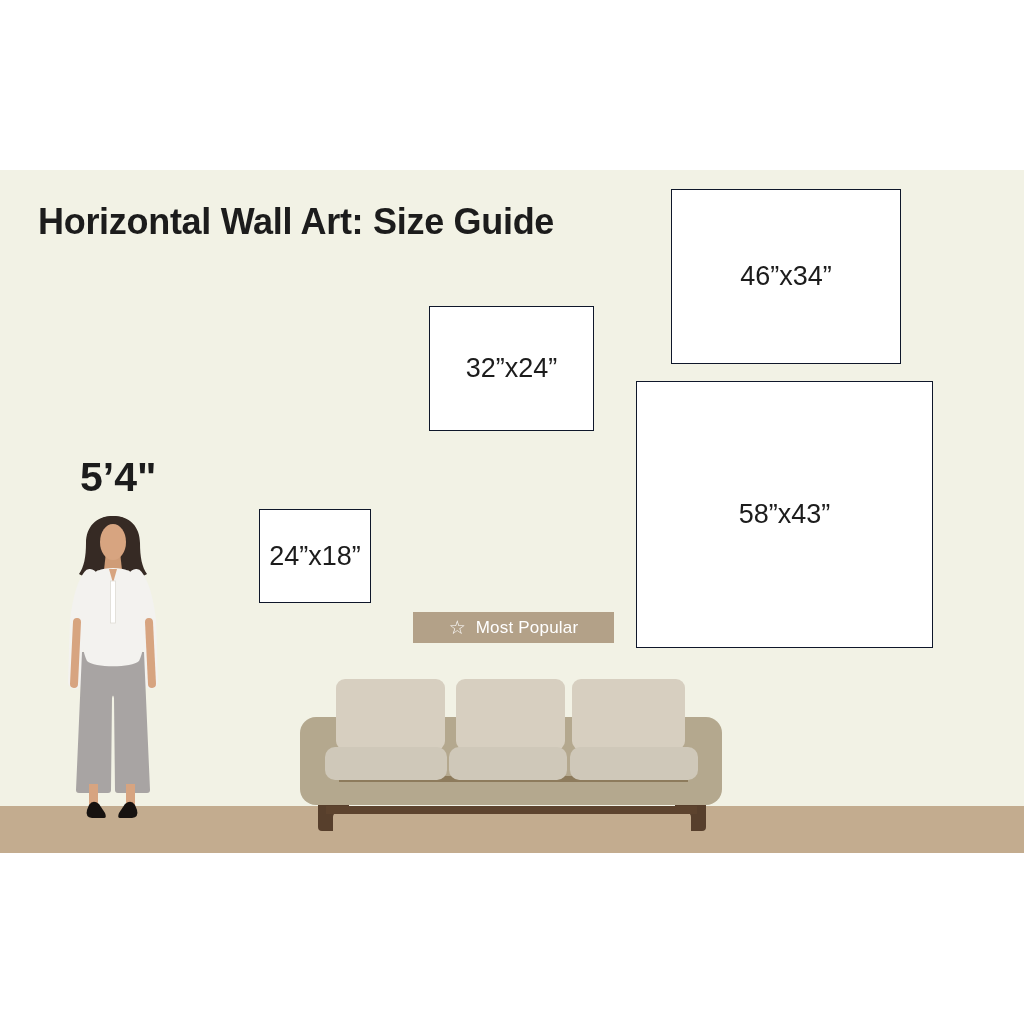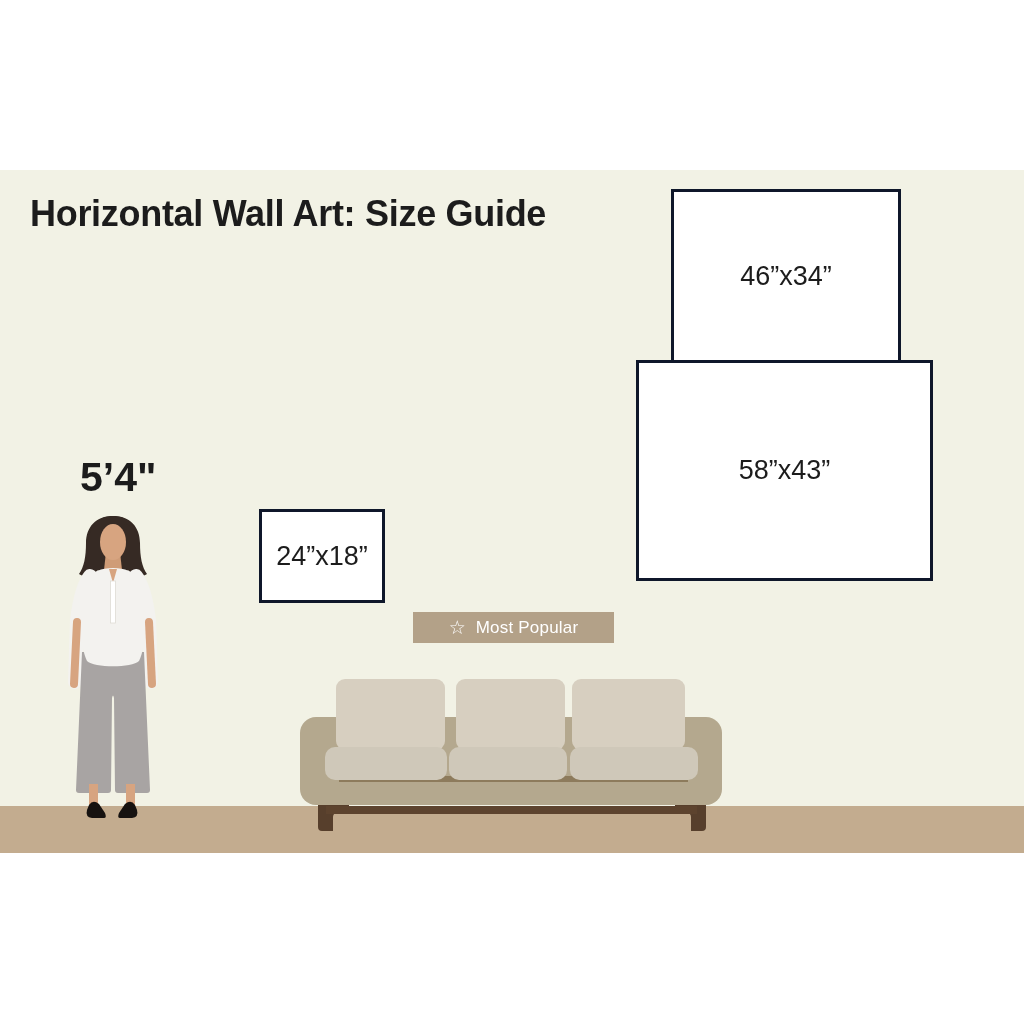--- a/index.html
+++ b/index.html
@@ -4,38 +4,38 @@
 <style>
   html,body { margin:0; padding:0; background:#ffffff; }
   .canvas {
     position:relative; width:1024px; height:1024px; background:#ffffff;
     font-family:"Liberation Sans", sans-serif; overflow:hidden;
   }
   .wall  { position:absolute; left:0; top:170px; width:1024px; height:683px; background:#f2f2e5; }
   .floor { position:absolute; left:0; top:806px; width:1024px; height:47px; background:#c3ac8f; }
 
   .title {
-    position:absolute; left:30px; top:193px; margin:0;
+    position:absolute; left:30px; top:193px; margin:8px;
     font-size:36px; font-weight:bold; color:#1c1c1c; letter-spacing:-0.3px;
   }
   .height-label {
     position:absolute; left:80px; top:454px;
     font-size:41px; font-weight:bold; color:#1c1c1c;
   }
 
   .frame {
     position:absolute; box-sizing:border-box; background:#ffffff;
-    border:3px solid #0f172a; display:flex; align-items:center; justify-content:center;
+    border:1px solid #0f172a; display:flex; align-items:center; justify-content:center;
   }
   .frame span { font-size:27px; color:#1c1c1c; }
-  .f24 { left:259px; top:509px; width:126px; height:94px;  }
+  .f24 { left:259px; top:509px; width:112px; height:94px;  }
   .f32 { left:429px; top:306px; width:165px; height:125px; }
   .f40 { left:409px; top:448px; width:205px; height:156px; }
   .f46 { left:671px; top:189px; width:230px; height:175px; }
-  .f58 { left:636px; top:360px; width:297px; height:221px; }
+  .f58 { left:636px; top:381px; width:297px; height:267px; }
 
   .badge {
     position:absolute; left:413px; top:612px; width:201px; height:31px;
     background:#b3a188; color:#ffffff; display:flex; align-items:center;
     justify-content:center; gap:10px;
   }
   .badge .star { font-size:19px; line-height:1; }
   .badge .badge-text { font-size:17px; font-weight:normal; letter-spacing:0.2px; }
 
   .woman-svg { position:absolute; left:60px; top:512px; width:110px; height:310px; }
@@ -48,20 +48,23 @@
 
   <div class="wall"></div>
   <div class="floor"></div>
 
   <h1 class="title">Horizontal Wall Art: Size Guide</h1>
 
   <div class="height-label">5’4"</div>
 
   <div class="frame f46">
     <span>46”x34”</span>
+  </div>
+  <div class="frame f32">
+    <span>32”x24”</span>
   </div>
   <div class="frame f58">
     <span>58”x43”</span>
   </div>
   <div class="frame f24">
     <span>24”x18”</span>
   </div>
 
   <div class="badge">
     <span class="star">☆</span>

